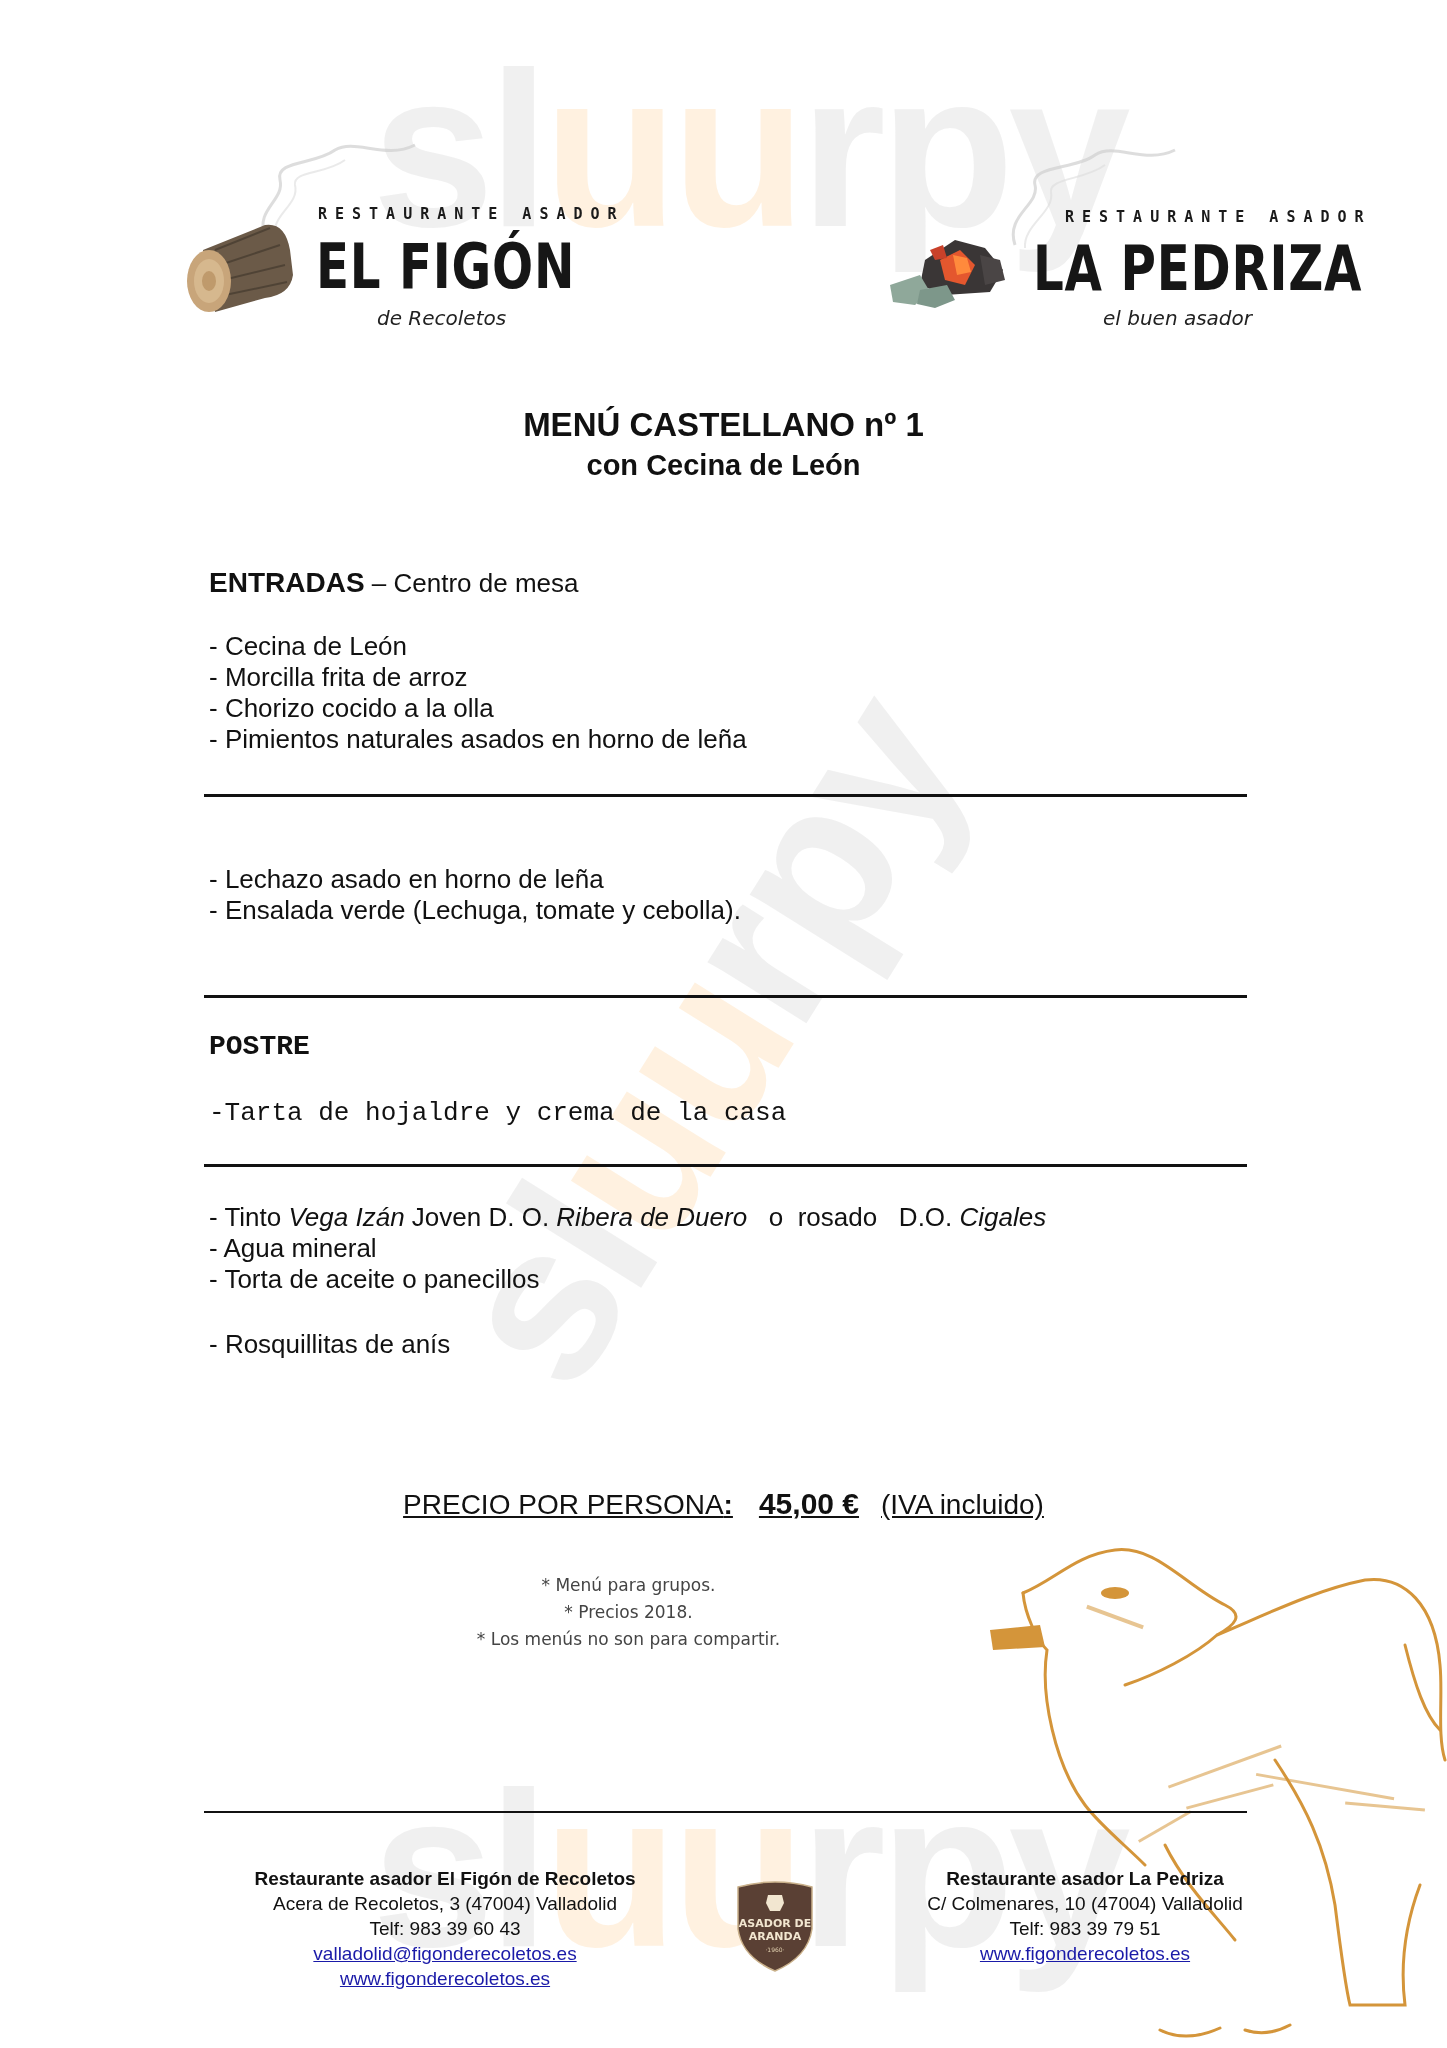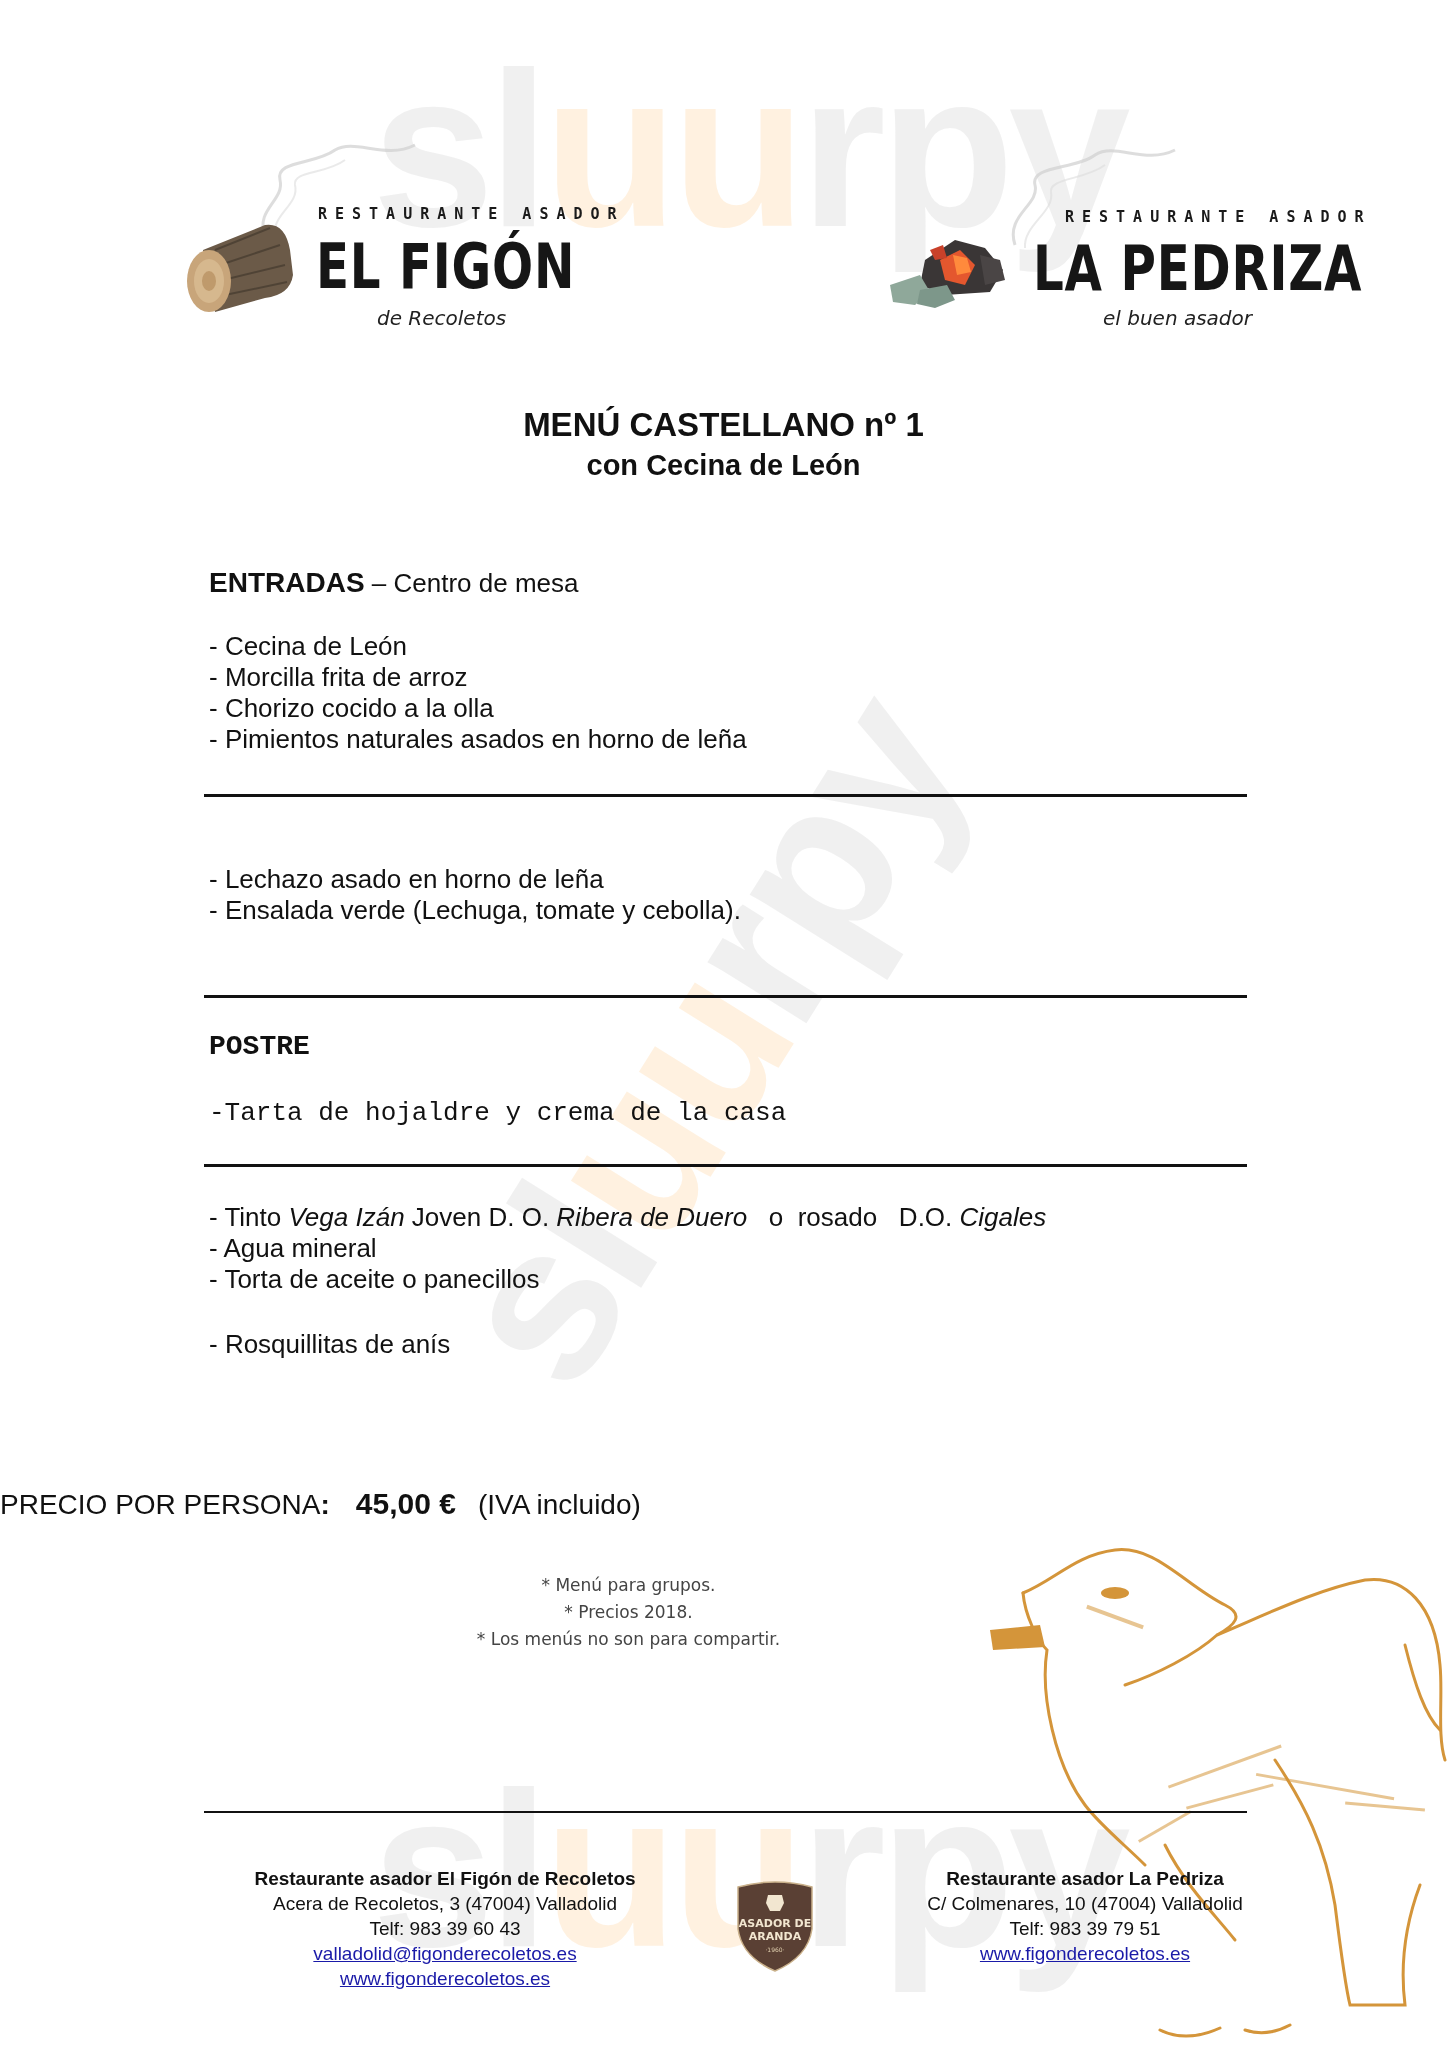--- a/index.html
+++ b/index.html
@@ -26,21 +26,21 @@
   .title-block { position: absolute; left: 0; width: 1447px; text-align: center; z-index: 2; top: 405px; }
   .title-block .t1 { font-size: 33px; font-weight: bold; line-height: 40px; }
   .title-block .t2 { font-size: 29px; font-weight: bold; line-height: 40px; }
 
   .sec { position: absolute; left: 209px; z-index: 2; font-size: 26px; line-height: 31px; }
   .sec .head { font-weight: bold; font-size: 28px; }
   .sec .head-sub { font-weight: normal; font-size: 26px; }
   .sec .item { white-space: nowrap; }
   .divider { position: absolute; left: 204px; width: 1043px; height: 3px; background: #111; z-index: 2; }
 
-  .price { position: absolute; left: 0; width: 1447px; top: 1487px; font-size: 28px; z-index: 2; }
+  .price { position: absolute; left: 0; width: 1447px; text-align: center; top: 1487px; font-size: 28px; z-index: 2; text-decoration: underline; }
   .price .amt { font-weight: bold; font-size: 30px; margin: 0 22px 0 26px; }
   .notes { position: absolute; left: 0; width: 1257px; text-align: center; top: 1572px;
            font-family: "DejaVu Sans", sans-serif; font-size: 17px; color: #444; line-height: 27px; z-index: 2; }
 
   .footer-col { position: absolute; text-align: center; font-size: 19px; line-height: 25px; z-index: 3; }
   .footer-col .fname { font-weight: bold; }
   .footer-col a { color: #1a1aa8; text-decoration: underline; }
 
   .lamb { position: absolute; left: 985px; top: 1545px; width: 462px; height: 503px; z-index: 1; }
   .badge { position: absolute; left: 734px; top: 1877px; width: 82px; height: 96px; z-index: 3; }

